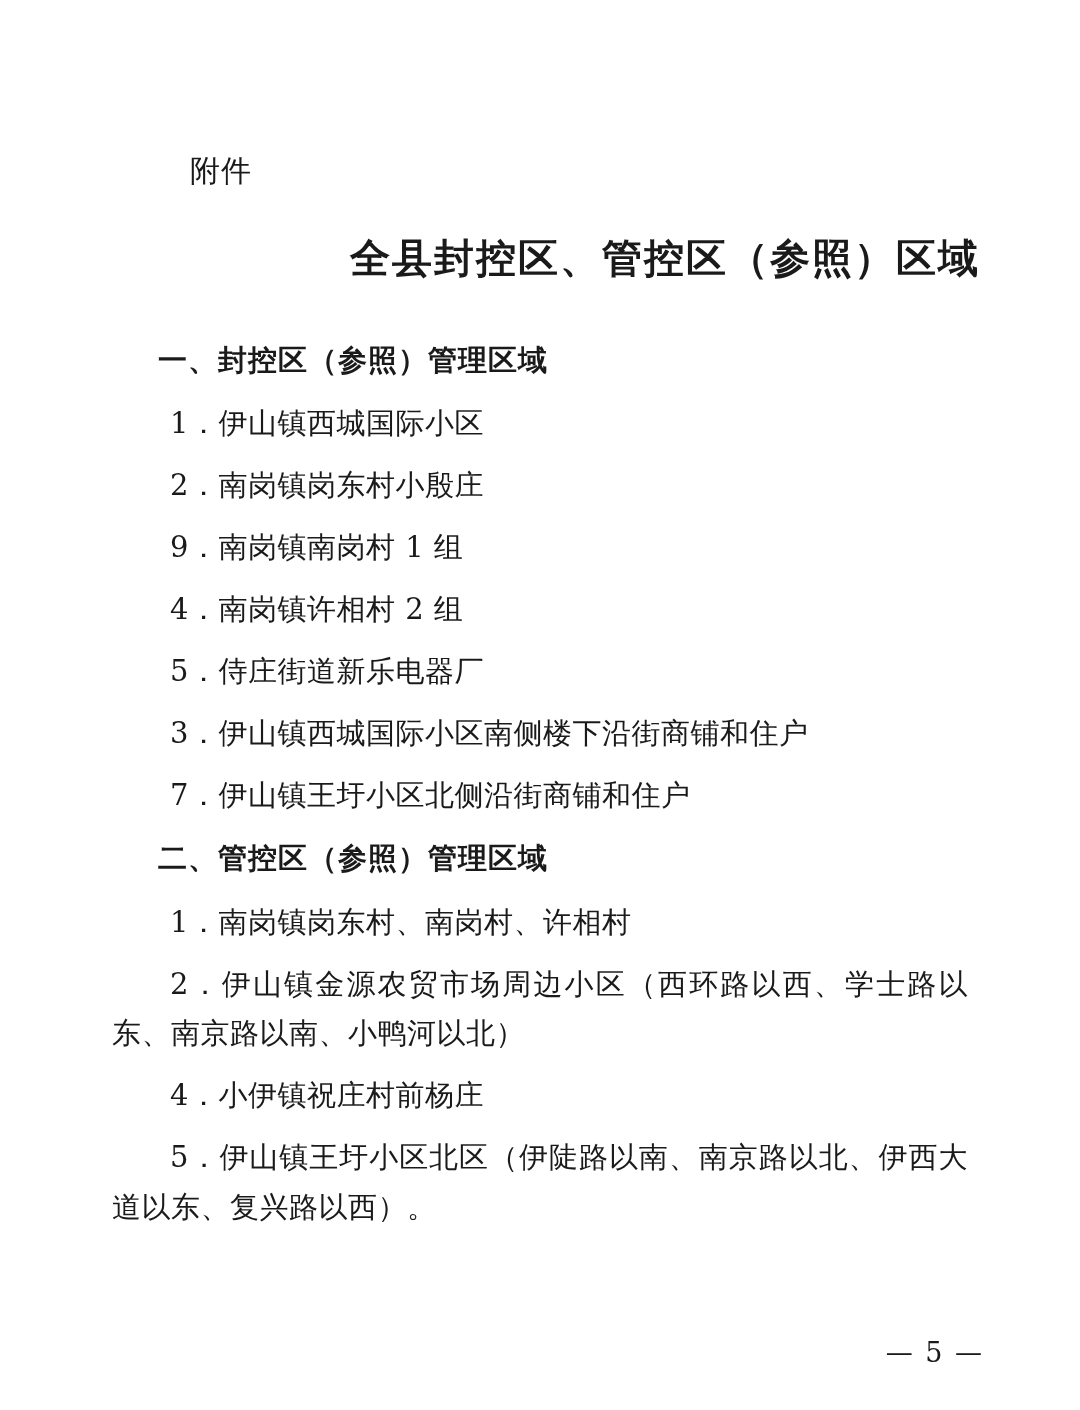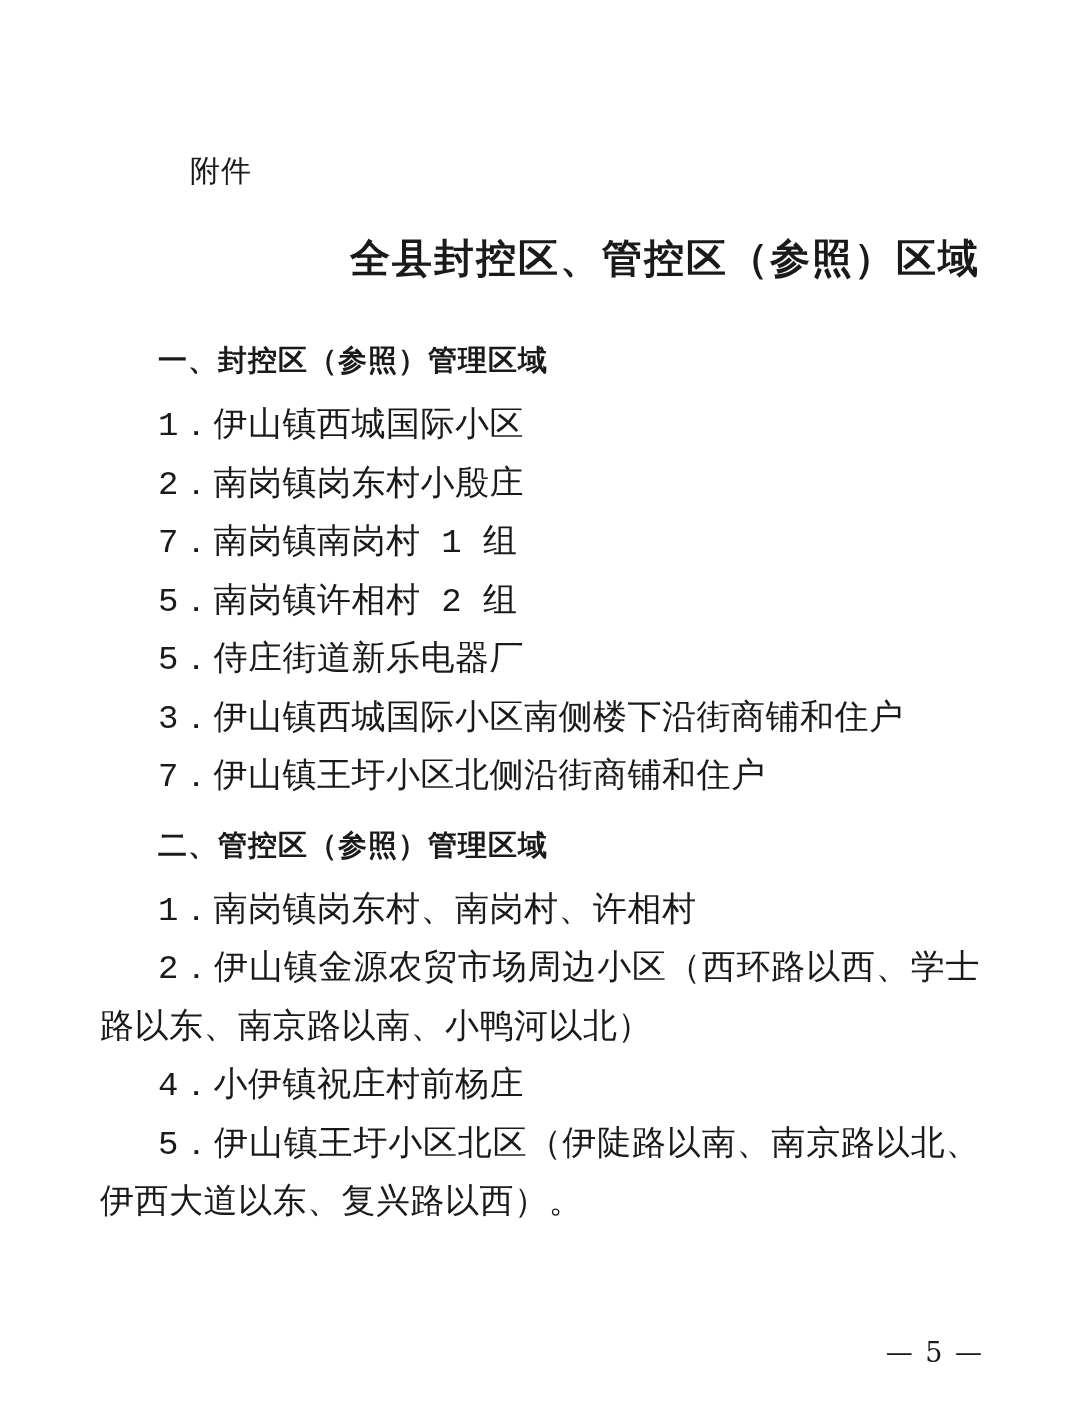--- a/index.html
+++ b/index.html
@@ -40,27 +40,26 @@
   .section-heading {
     font-size: 29px;
     font-weight: bold;
     letter-spacing: 1px;
     margin: 16px 0 10px 0;
     text-indent: 58px;
     line-height: 1.7;
     font-family: Liberation Mono, monospace;
   }
   .item {
-    font-size: 34px;
+    font-size: 29px;
     letter-spacing: 0.5px;
     line-height: 1.72;
     text-indent: 58px;
-    margin: 0;
+    margin: 12px;
     text-align: justify;
-    font-family: Liberation Mono, monospace;
   }
   .page-number {
     position: absolute;
     bottom: 42px;
     right: 96px;
     font-size: 27px;
     letter-spacing: 2px;
   }
 </style>
 </head>
@@ -69,22 +68,22 @@
 <div class="page">
 
   <div class="attachment-label">附件</div>
 
   <h1 class="doc-title">全县封控区、管控区（参照）区域</h1>
 
   <div>
     <div class="section-heading">一、封控区（参照）管理区域</div>
     <p class="item">1．伊山镇西城国际小区</p>
     <p class="item">2．南岗镇岗东村小殷庄</p>
-    <p class="item">7．南岗镇南岗村 1 组</p>
-    <p class="item">5．南岗镇许相村 2 组</p>
+    <p class="item">9．南岗镇南岗村 1 组</p>
+    <p class="item">4．南岗镇许相村 2 组</p>
     <p class="item">5．侍庄街道新乐电器厂</p>
     <p class="item">3．伊山镇西城国际小区南侧楼下沿街商铺和住户</p>
     <p class="item">7．伊山镇王圩小区北侧沿街商铺和住户</p>
   </div>
 
   <div>
     <div class="section-heading">二、管控区（参照）管理区域</div>
     <p class="item">1．南岗镇岗东村、南岗村、许相村</p>
     <p class="item">2．伊山镇金源农贸市场周边小区（西环路以西、学士路以东、南京路以南、小鸭河以北）</p>
     <p class="item">4．小伊镇祝庄村前杨庄</p>

